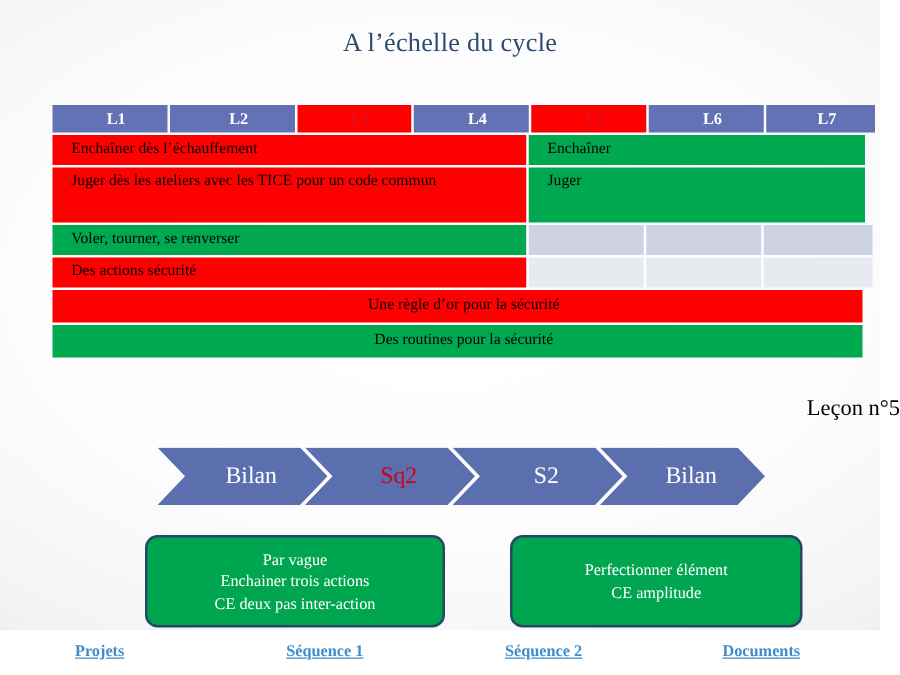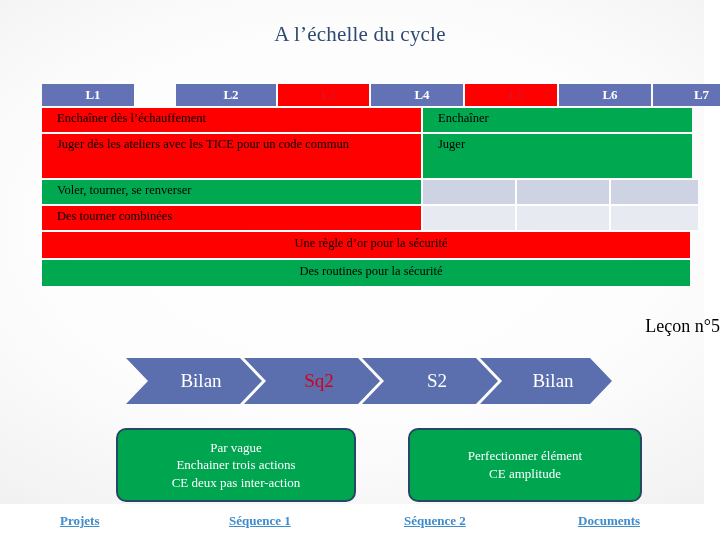--- a/index.html
+++ b/index.html
@@ -70,21 +70,21 @@
     padding-top: 2px;
   }
   .hdr.red { color: #e01020; }
 
   .red   { background: #fe0000; }
   .green { background: #00a94f; }
   .lav-d { background: #ced3e3; }
   .lav-l { background: #e8eaf2; }
 
   .w1 { width: 92px;  flex: 0 0 92px; }   
-  .w2 { width: 100px; flex: 0 0 100px; margin-left: 40px; }  
+  .w2 { width: 100px; flex: 0 0 100px; }  
   .w3 { width: 91px;  flex: 0 0 91px; }   
   .w4 { width: 92px;  flex: 0 0 92px; }   
   .w5 { width: 92px;  flex: 0 0 92px; }   
   .w6 { width: 92px;  flex: 0 0 92px; }   
   .w7 { width: 87px;  flex: 0 0 87px; }   
 
   .span-l1l4 { width: 379px; flex: 0 0 379px; }
   .span-l5l7 { width: 269px; flex: 0 0 269px; }
   .span-all  { width: 648px; flex: 0 0 648px; }
 
@@ -210,21 +210,21 @@
     </div>
 
     <div class="row">
       <div class="cell green span-l1l4 h-3">Voler, tourner, se renverser</div>
       <div class="cell lav-d w5 h-3"></div>
       <div class="cell lav-d w6 h-3"></div>
       <div class="cell lav-d w7 h-3"></div>
     </div>
 
     <div class="row">
-      <div class="cell red span-l1l4 h-4">Des tourner combinées</div>
+      <div class="cell red span-l1l4 h-4">Des actions sécurité</div>
       <div class="cell lav-l w5 h-4"></div>
       <div class="cell lav-l w6 h-4"></div>
       <div class="cell lav-l w7 h-4"></div>
     </div>
 
     <div class="row">
       <div class="cell red span-all h-full center">Une règle d’or pour la sécurité</div>
     </div>
 
     <div class="row">

